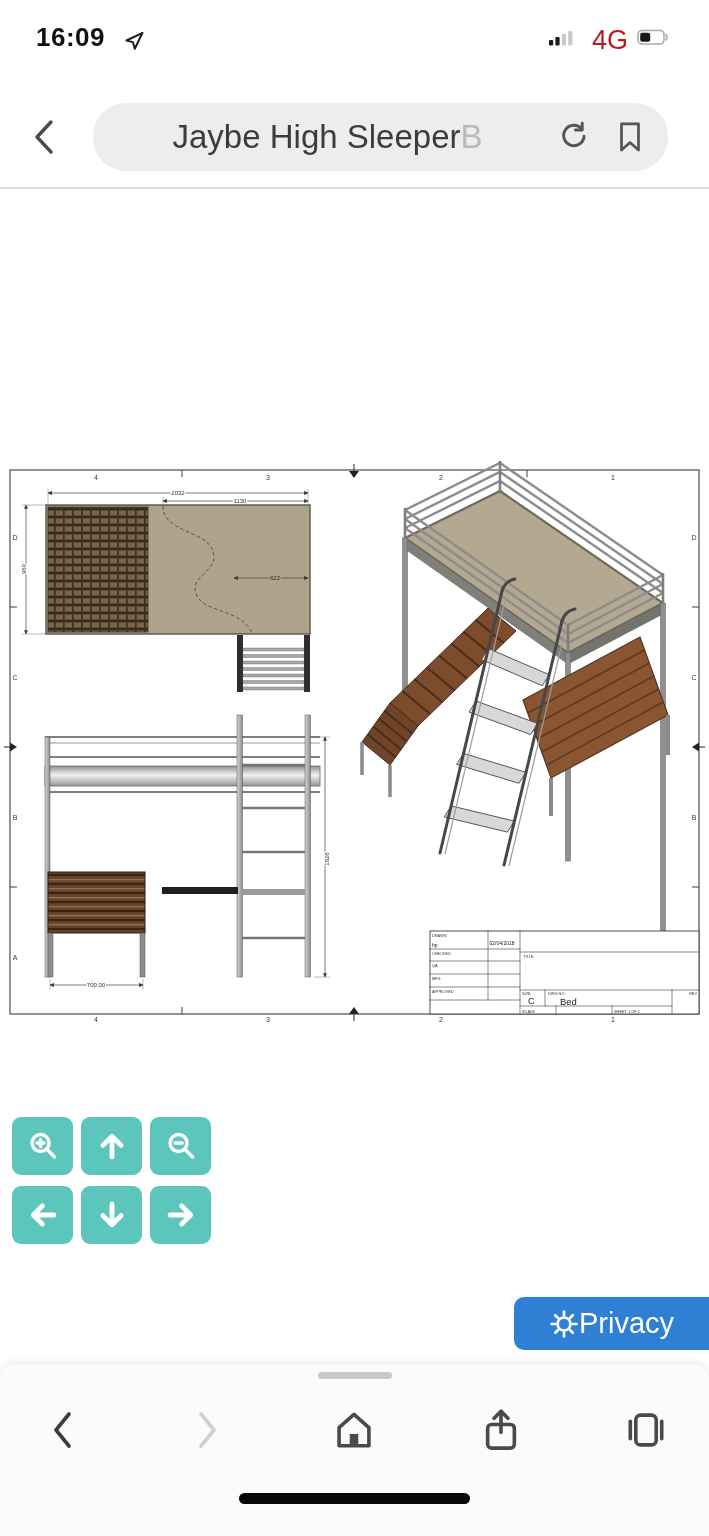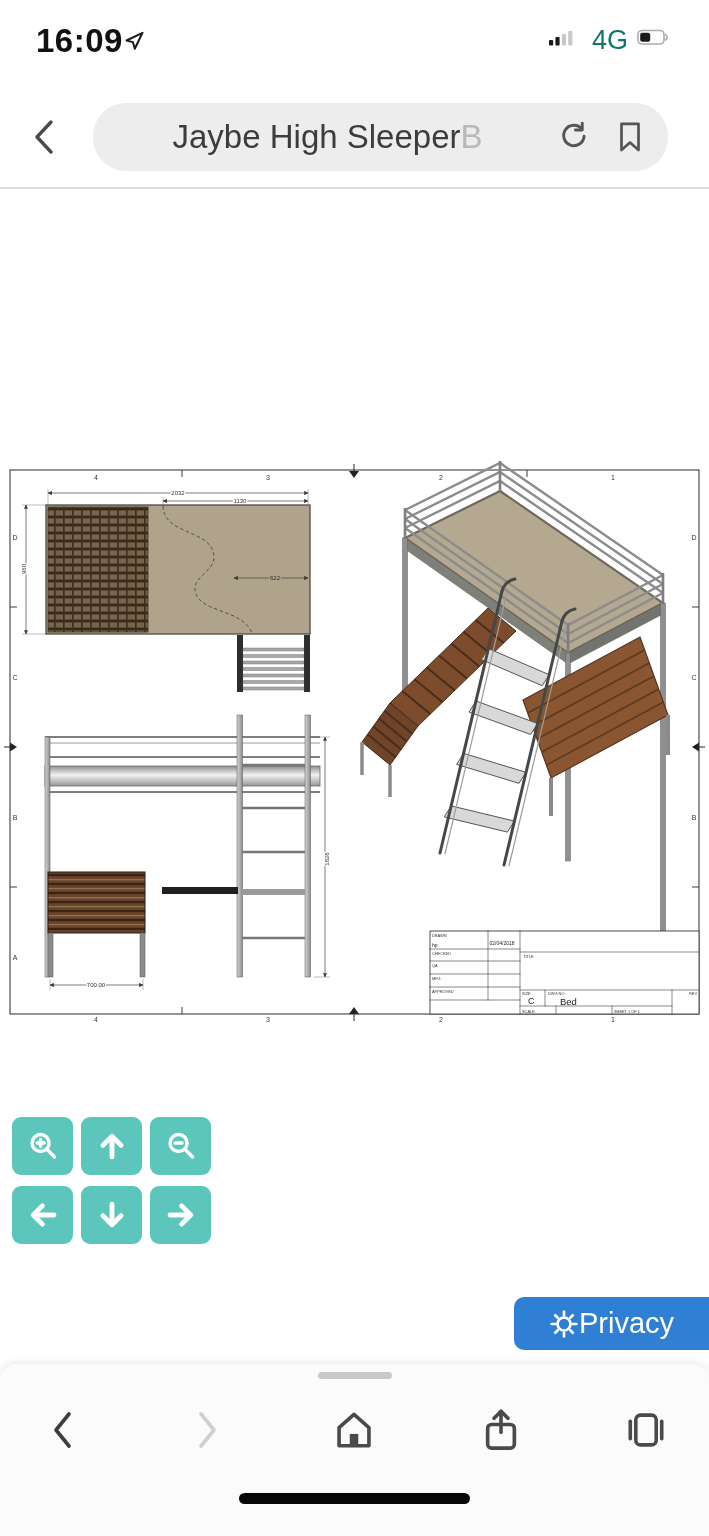--- a/index.html
+++ b/index.html
@@ -1,24 +1,24 @@
 <!DOCTYPE html>
 <html><head>
 <meta charset="utf-8">
 <style>
   html,body{margin:0;padding:0;}
   body{width:709px;height:1536px;position:relative;background:#ffffff;overflow:hidden;
        font-family:"Liberation Sans",sans-serif;-webkit-font-smoothing:antialiased;}
   .abs{position:absolute;}
 
   
-  .time{left:36px;top:22px;font-size:33px;font-weight:700;color:#111;letter-spacing:.5px;}
+  .time{left:36px;top:22px;font-size:26px;font-weight:700;color:#111;letter-spacing:.5px;}
   .loc-icon{left:124px;top:30px;}
   .sig{left:549px;top:30px;}
-  .net{left:592px;top:25px;font-size:27px;font-weight:500;color:#0f766e;}
+  .net{left:592px;top:25px;font-size:27px;font-weight:500;color:#b91c1c;}
   .batt{left:637px;top:29px;}
 
   
   .nav-back{left:30px;top:112px;width:40px;height:50px;background:none;border:none;padding:0;}
   .url-pill{left:93px;top:103px;width:575px;height:68px;background:#ededed;border-radius:33px;
             display:flex;align-items:center;padding:0 22px 0 30px;box-sizing:border-box;}
   .url-text{flex:1;text-align:center;font-size:33px;color:#3c3c3c;white-space:nowrap;overflow:hidden;}
   .url-faded{color:#b9b9b9;}
   .pill-btn{background:none;border:none;padding:0;margin-left:24px;display:flex;align-items:center;}
   .nav-divider{left:0;top:187px;width:709px;height:2px;background:#dedede;}

